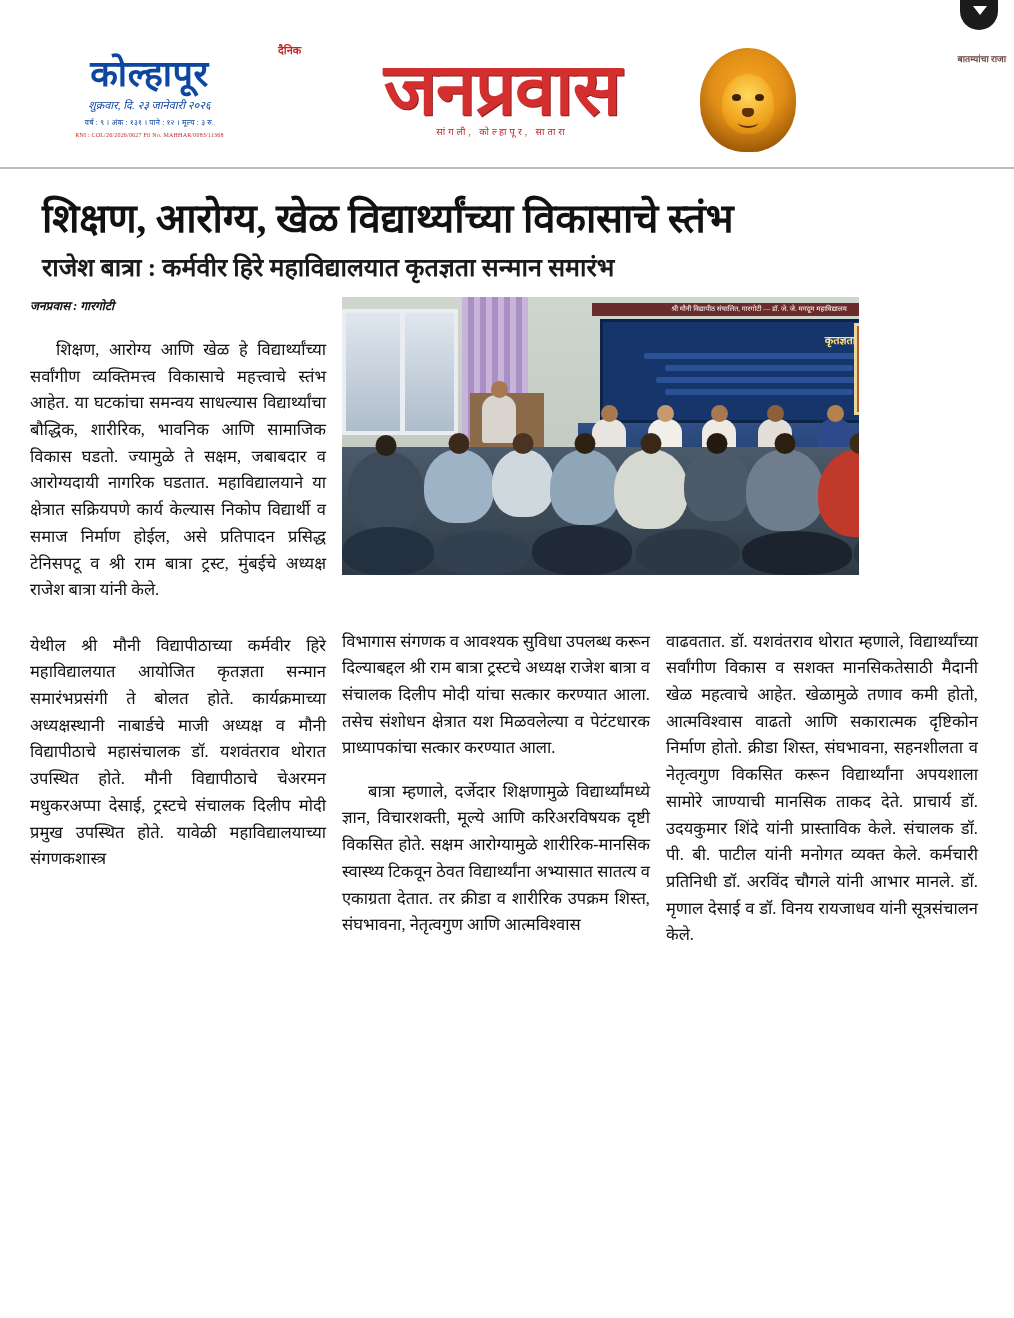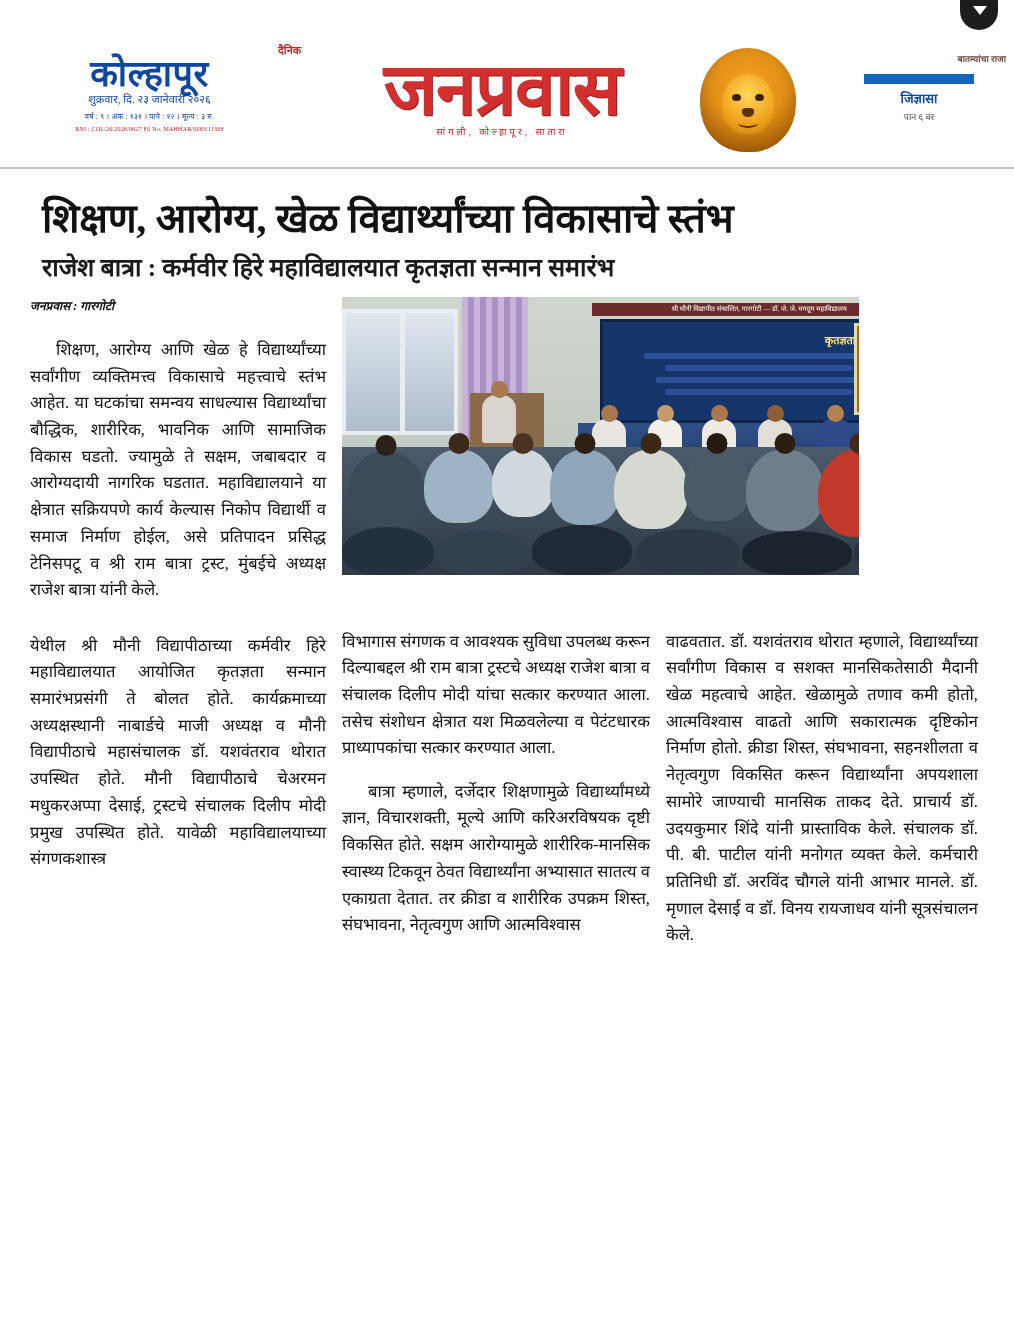--- a/index.html
+++ b/index.html
@@ -58,22 +58,24 @@
   }
   .mh-city {
     font-size: 36px;
     font-weight: bold;
     letter-spacing: 0.5px;
     line-height: 1;
     color: #0d47a1;
   }
   .mh-date {
     font-size: 11px;
+    margin-top: 6px;
     color: #0d47a1;
     line-height: 1.35;
+    font-style: italic;
   }
   .mh-vol {
     font-size: 7.5px;
     margin-top: 4px;
     color: #0d47a1;
     letter-spacing: .2px;
   }
   .mh-rni {
     font-size: 6px;
     margin-top: 5px;
@@ -351,25 +353,20 @@
 
   <div class="lion">
     <div class="mane"></div>
     <div class="face"></div>
     <div class="eye l"></div>
     <div class="eye r"></div>
     <div class="nose"></div>
     <div class="mouth"></div>
   </div>
 
-  <div class="mh-right">
-    <div class="bar"></div>
-    <div class="label">जिज्ञासा</div>
-    <div class="page">पान ६ वर</div>
-  </div>
 </div>
 
 <div class="headline-wrap">
   <div class="headline">शिक्षण, आरोग्य, खेळ विद्यार्थ्यांच्या विकासाचे स्तंभ</div>
   <div class="subhead">राजेश बात्रा : कर्मवीर हिरे महाविद्यालयात कृतज्ञता सन्मान समारंभ</div>
 </div>
 
 <div class="content">
 
   <div class="row-top">

